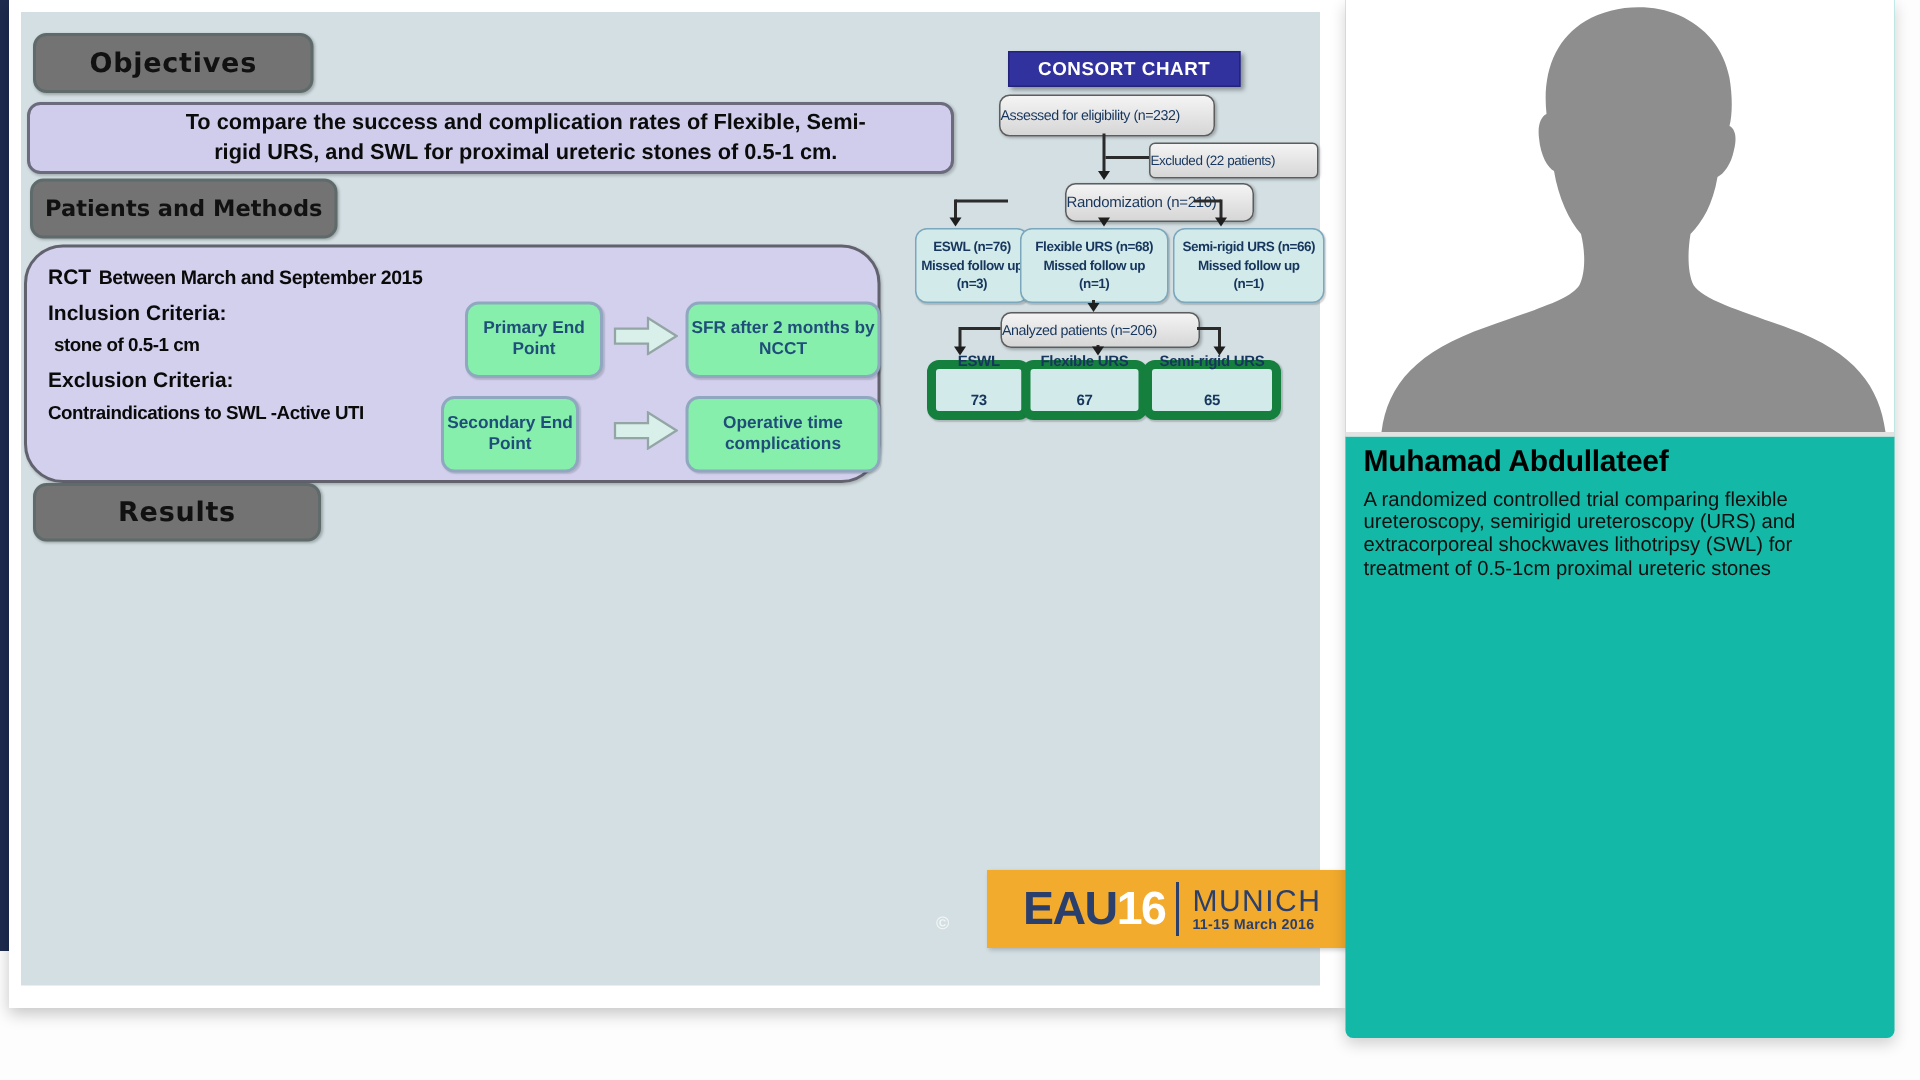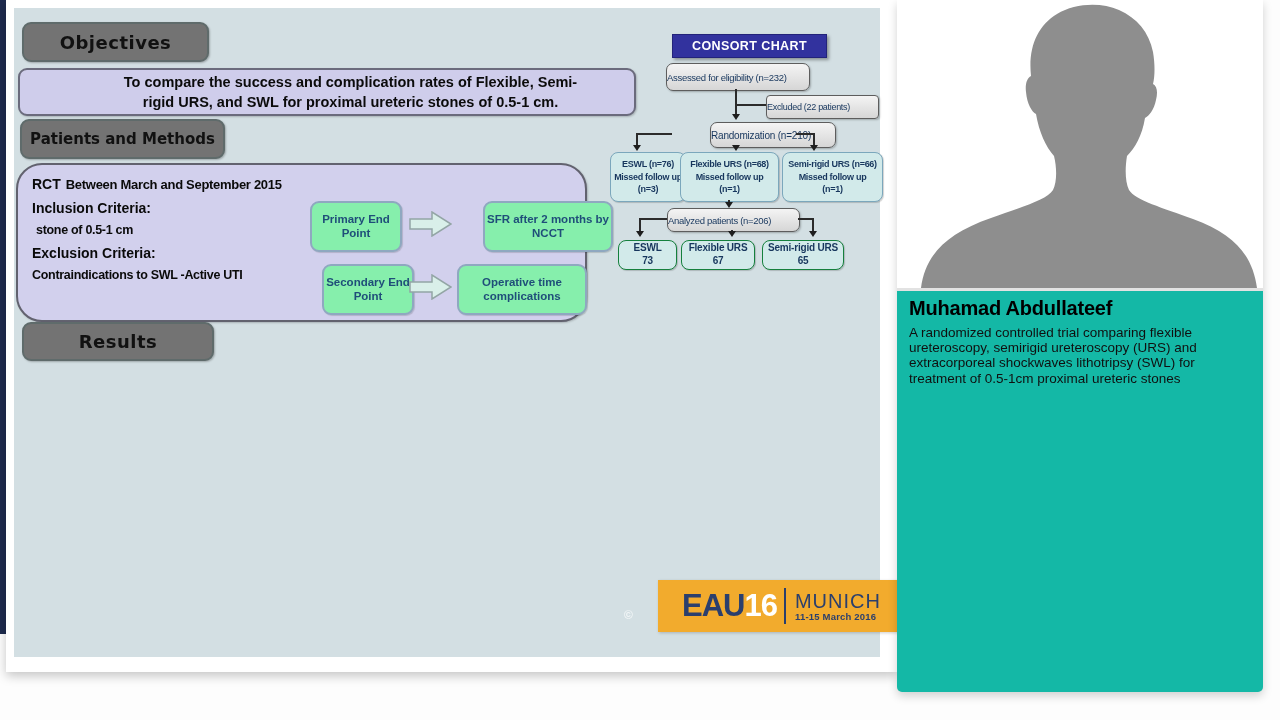--- a/index.html
+++ b/index.html
@@ -49,24 +49,24 @@
                  display:flex;align-items:center;justify-content:center;
                  box-shadow:2px 2px 3px rgba(0,0,0,0.35);margin-left:12px;}
   .graybox{background:linear-gradient(180deg,#f4f4f4,#d6d6d6);border:1px solid #5d5d5d;
            border-radius:7px;color:#17365d;font-weight:normal;text-align:center;
            display:flex;align-items:center;justify-content:flex-start;white-space:nowrap;
            box-shadow:1px 1px 2px rgba(0,0,0,0.25);}
   .armbox{background:#d2eaea;border:1px solid #7ba7bc;border-radius:8px;color:#17365d;
           font-weight:bold;font-size:9px;line-height:12.5px;letter-spacing:-0.3px;
           text-align:center;display:flex;flex-direction:column;align-items:center;
           justify-content:center;box-shadow:1px 1px 1px rgba(0,0,0,0.18);}
-  .finalbox{background:#d2eaea;border:1px solid #15803d;border-radius:8px;color:#17365d;
+  .finalbox{background:#d2eaea;border:6px solid #15803d;border-radius:8px;color:#17365d;
             font-weight:bold;font-size:10px;line-height:13px;letter-spacing:-0.2px;
             text-align:center;display:flex;flex-direction:column;align-items:center;
-            justify-content:flex-start;box-shadow:1px 1px 1px rgba(0,0,0,0.18);}
+            justify-content:flex-end;box-shadow:1px 1px 1px rgba(0,0,0,0.18);gap:13px;}
   .cline{position:absolute;background:#2b2b2b;}
   .arr{position:absolute;width:0;height:0;border-left:4px solid transparent;
        border-right:4px solid transparent;border-top:6px solid #1e1e1e;}
 
   
   .eau-logo{background:#f2ab2d;display:flex;align-items:center;padding-left:24px;
             box-shadow:1px 1px 3px rgba(0,0,0,0.2);}
   .eau-brand{font-size:31px;font-weight:bold;letter-spacing:-1px;color:#2b3f6d;
              font-family:"Liberation Sans",sans-serif;}
   .eau-year{font-size:31px;font-weight:bold;letter-spacing:-1px;color:#ffffff;}
@@ -117,25 +117,25 @@
           <p class="lbl">Exclusion Criteria:</p>
           <p>Contraindications to SWL -Active UTI</p>
         </div>
 
         <div class="abs endpoint" style="left:292px;top:36px;width:88px;height:47px;">
           <span>Primary End Point</span>
         </div>
         <svg class="abs" style="left:390px;top:46px;" width="44" height="26" viewBox="0 0 44 26">
           <polygon points="2,8 24,8 24,1 43,13 24,25 24,18 2,18" fill="#d9efe9" stroke="#93a5a5" stroke-width="1.5"></polygon>
         </svg>
-        <div class="abs endpoint" style="left:439px;top:36px;width:126px;height:47px;margin-left:26px;">
+        <div class="abs endpoint" style="left:439px;top:36px;width:126px;height:47px;">
           <span>SFR after 2 months by NCCT</span>
         </div>
 
-        <div class="abs endpoint" style="left:304px;top:99px;width:88px;height:47px;">
+        <div class="abs endpoint" style="left:276px;top:99px;width:88px;height:47px;">
           <span>Secondary End Point</span>
         </div>
         <svg class="abs" style="left:390px;top:109px;" width="44" height="26" viewBox="0 0 44 26">
           <polygon points="2,8 24,8 24,1 43,13 24,25 24,18 2,18" fill="#d9efe9" stroke="#93a5a5" stroke-width="1.5"></polygon>
         </svg>
         <div class="abs endpoint" style="left:439px;top:99px;width:126px;height:47px;">
           <span>Operative time complications</span>
         </div>
       </div>
 

